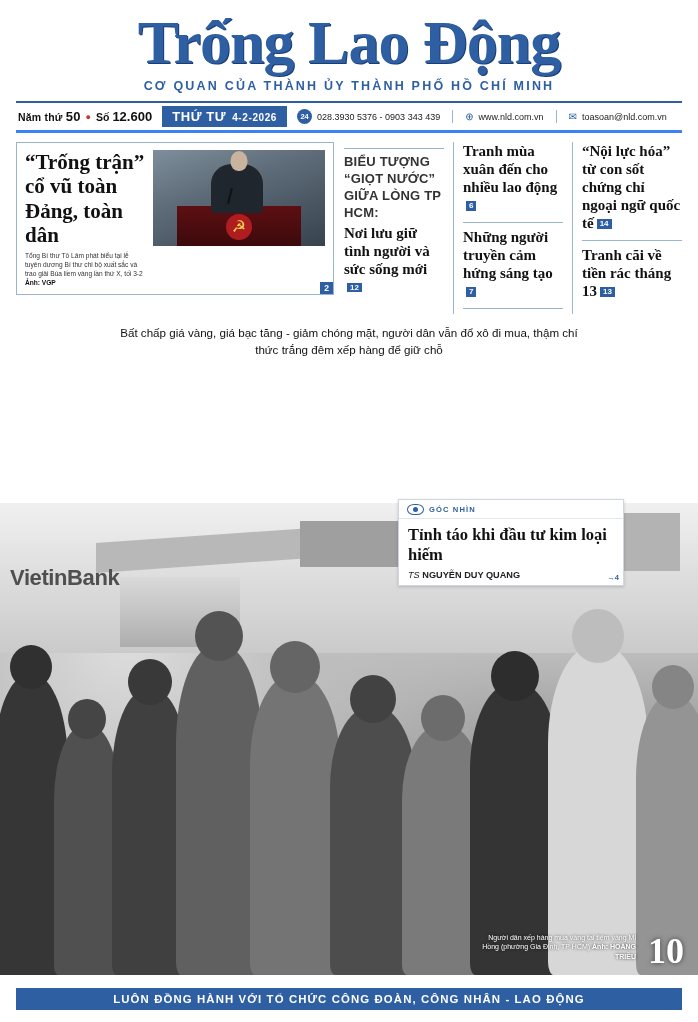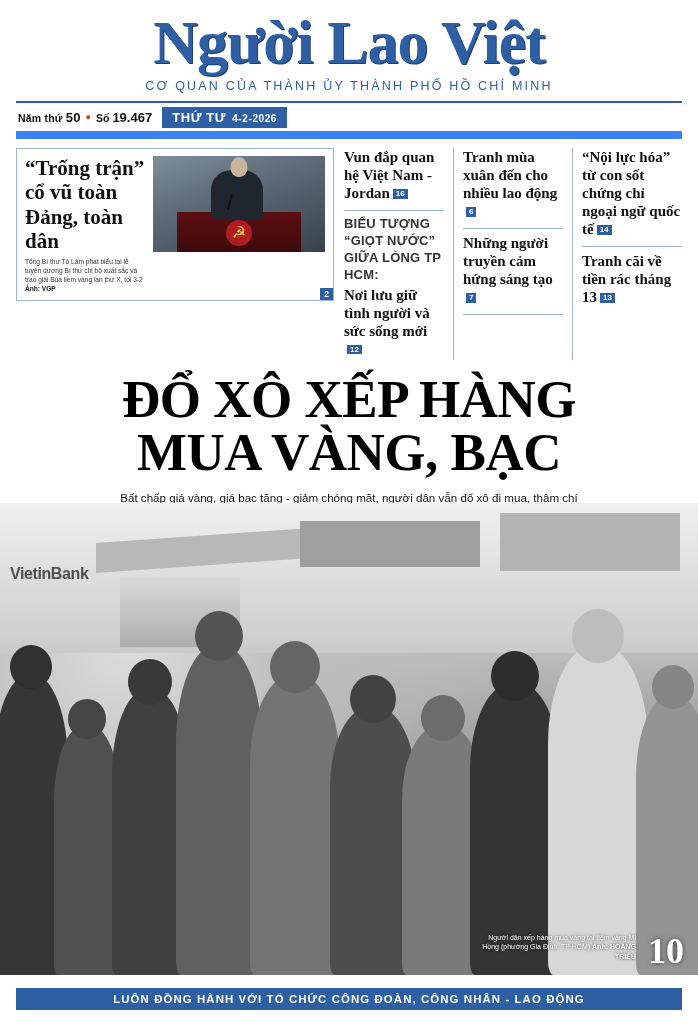--- a/index.html
+++ b/index.html
@@ -22,31 +22,31 @@
     font-size:62px;
     line-height:0.92;
     letter-spacing:-1px;
     color:#2e5fa3;
     text-shadow:1px 1px 0 #1b3d73;
     white-space:nowrap;
   }
   .tagline {
     text-align:center;
     font-size:12.5px;
-    font-weight:normal;
+    font-weight:bold;
     letter-spacing:2.2px;
     color:#2e5fa3;
     margin-top:8px;
   }
   .infobar {
     margin-top:8px;
     display:flex; align-items:center;
     border-top:2px solid #2e5fa3;
-    border-bottom:8px solid #3b82f6;
-    height:38px;
+    border-bottom:3px solid #3b82f6;
+    height:32px;
     font-size:10.5px;
     padding:0 2px;
   }
   .infobar .year { color:#111; font-weight:bold; letter-spacing:.2px; }
   .infobar .year b { font-size:13px; }
   .infobar .dot { color:#c0392b; margin:0 5px; font-size:9px; }
   .infobar .issue { font-weight:bold; }
   .infobar .issue b { font-size:13px; }
   .datebox {
     background:#2e5fa3; color:#fff; font-weight:bold;
@@ -142,21 +142,21 @@
     position:absolute; left:0; right:0; top:503px; height:472px;
     background:
       radial-gradient(circle at 18% 30%, #d9dde2 0%, #b9bfc6 26%, transparent 60%),
       linear-gradient(180deg,#e8eaed 0%,#c9ced4 22%,#9ba2aa 48%,#7b8289 70%,#5c6268 100%);
     overflow:hidden;
     filter:grayscale(1);
   }
   .shopfront { position:absolute; left:0; top:0; width:100%; height:150px;
     background:linear-gradient(180deg,#eef0f2,#c6cbd1); }
   .bank-logo {
-    position:absolute; left:10px; top:62px; font-size:16px; font-weight:bold;
+    position:absolute; left:10px; top:62px; font-size:22px; font-weight:bold;
     color:#4a5057; letter-spacing:-.4px;
   }
   .awning { position:absolute; left:96px; top:32px; width:230px; height:30px;
     background:#b3b9bf; transform:skewY(-4deg); }
   .signboard { position:absolute; left:300px; top:18px; width:180px; height:46px;
     background:#9aa0a7; }
   .sign2 { position:absolute; left:500px; top:10px; width:180px; height:58px;
     background:#aeb4ba; }
   .window { position:absolute; left:120px; top:74px; width:120px; height:70px;
     background:linear-gradient(180deg,#d7dade,#a9aeb4); }
@@ -218,34 +218,44 @@
     color:#fff; font-size:11.4px; font-weight:bold; letter-spacing:1.1px;
     display:flex; align-items:center; justify-content:center;
   }
 </style>
 </head>
 <body>
 
 <div class="page">
 
   <div class="masthead">
-    <div class="nameplate">Người Lao Việt</div>
+    <div class="nameplate">Trống Lao Động</div>
     <div class="tagline">CƠ QUAN CỦA THÀNH ỦY THÀNH PHỐ HỒ CHÍ MINH</div>
 
     <div class="infobar">
       <span class="year">
         <span>Năm thứ</span> <b>50</b>
       </span>
       <span class="dot">●</span>
       <span class="issue">
-        <span>Số</span> <b>19.467</b>
+        <span>Số</span> <b>12.600</b>
       </span>
       <span class="datebox">
         <span>THỨ TƯ</span>
         <span class="dnum">4-2-2026</span>
+      </span>
+      <span class="hotline">
+        <span class="circle24">24</span>
+        <span>028.3930 5376 - 0903 343 439</span>
+        <span class="sepline"></span>
+        <span class="globe">⊕</span>
+        <span>www.nld.com.vn</span>
+        <span class="sepline"></span>
+        <span class="globe">✉</span>
+        <span>toasoan@nld.com.vn</span>
       </span>
     </div>
   </div>
 
   <div class="top">
 
     <div class="lead">
       <div class="leadbox">
         <div class="lead-inner">
           <div class="lead-head">“Trống trận” cổ vũ toàn Đảng, toàn dân</div>
@@ -261,23 +271,20 @@
           <span>Tổng Bí thư Tô Lâm phát biểu tại lễ tuyên dương Bí thư chi bộ xuất sắc và trao giải Búa liềm vàng lần thứ X, tối 3-2</span>
           <span class="src">Ảnh: VGP</span>
         </div>
         <div class="pagenum-sq">2</div>
       </div>
     </div>
 
     <div class="cols">
 
       <div class="col">
-        <div class="brief">
-          <span>Vun đắp quan hệ Việt Nam - Jordan</span><span class="pnum">16</span>
-        </div>
         <div class="hr-thin"></div>
         <div class="brief">
           <span class="kicker">BIỂU TƯỢNG “GIỌT NƯỚC” GIỮA LÒNG TP HCM:</span>
           <span>Nơi lưu giữ tình người và sức sống mới</span><span class="pnum">12</span>
         </div>
       </div>
 
       <div class="col-sep"></div>
 
       <div class="col">
@@ -299,24 +306,20 @@
         </div>
         <div class="hr-thin"></div>
         <div class="brief">
           <span>Tranh cãi về tiền rác tháng 13</span><span class="pnum">13</span>
         </div>
       </div>
 
     </div>
   </div>
 
-  <div class="mainhead">
-    <span>ĐỔ XÔ XẾP HÀNG</span>
-    <span class="l2">MUA VÀNG, BẠC</span>
-  </div>
   <div class="sub">Bất chấp giá vàng, giá bạc tăng - giảm chóng mặt, người dân vẫn đổ xô đi mua, thậm chí thức trắng đêm xếp hàng để giữ chỗ</div>
 
   <div class="photo">
     <div class="shopfront"></div>
     <div class="awning"></div>
     <div class="signboard"></div>
     <div class="sign2"></div>
     <div class="window"></div>
     <div class="bank-logo">VietinBank</div>
 
@@ -351,18 +354,32 @@
         <span class="hd" style="width:42px;height:44px;top:-30px;background:#7f868d;"></span>
       </div>
 
     <div class="cap-photo">
       <span>Người dân xếp hàng mua vàng tại tiệm vàng Mi Hồng (phường Gia Định, TP HCM)</span>
       <span class="src">Ảnh: HOÀNG TRIỀU</span>
     </div>
     <div class="bigpage">10</div>
   </div>
 
+  <div class="opinion">
+    <div class="op-head">
+      <span class="eye">
+          <i></i>
+        </span>
+      <span class="op-label">GÓC NHÌN</span>
+    </div>
+    <div class="op-title">Tỉnh táo khi đầu tư kim loại hiếm</div>
+    <div class="op-author">
+      <i>TS</i>
+      <b>NGUYỄN DUY QUANG</b>
+    </div>
+    <div class="op-page">→<span>4</span></div>
+  </div>
 
   <div class="footer">
     <div class="bar">LUÔN ĐỒNG HÀNH VỚI TỔ CHỨC CÔNG ĐOÀN, CÔNG NHÂN - LAO ĐỘNG</div>
   </div>
 
 </div>
 
 </body></html>

